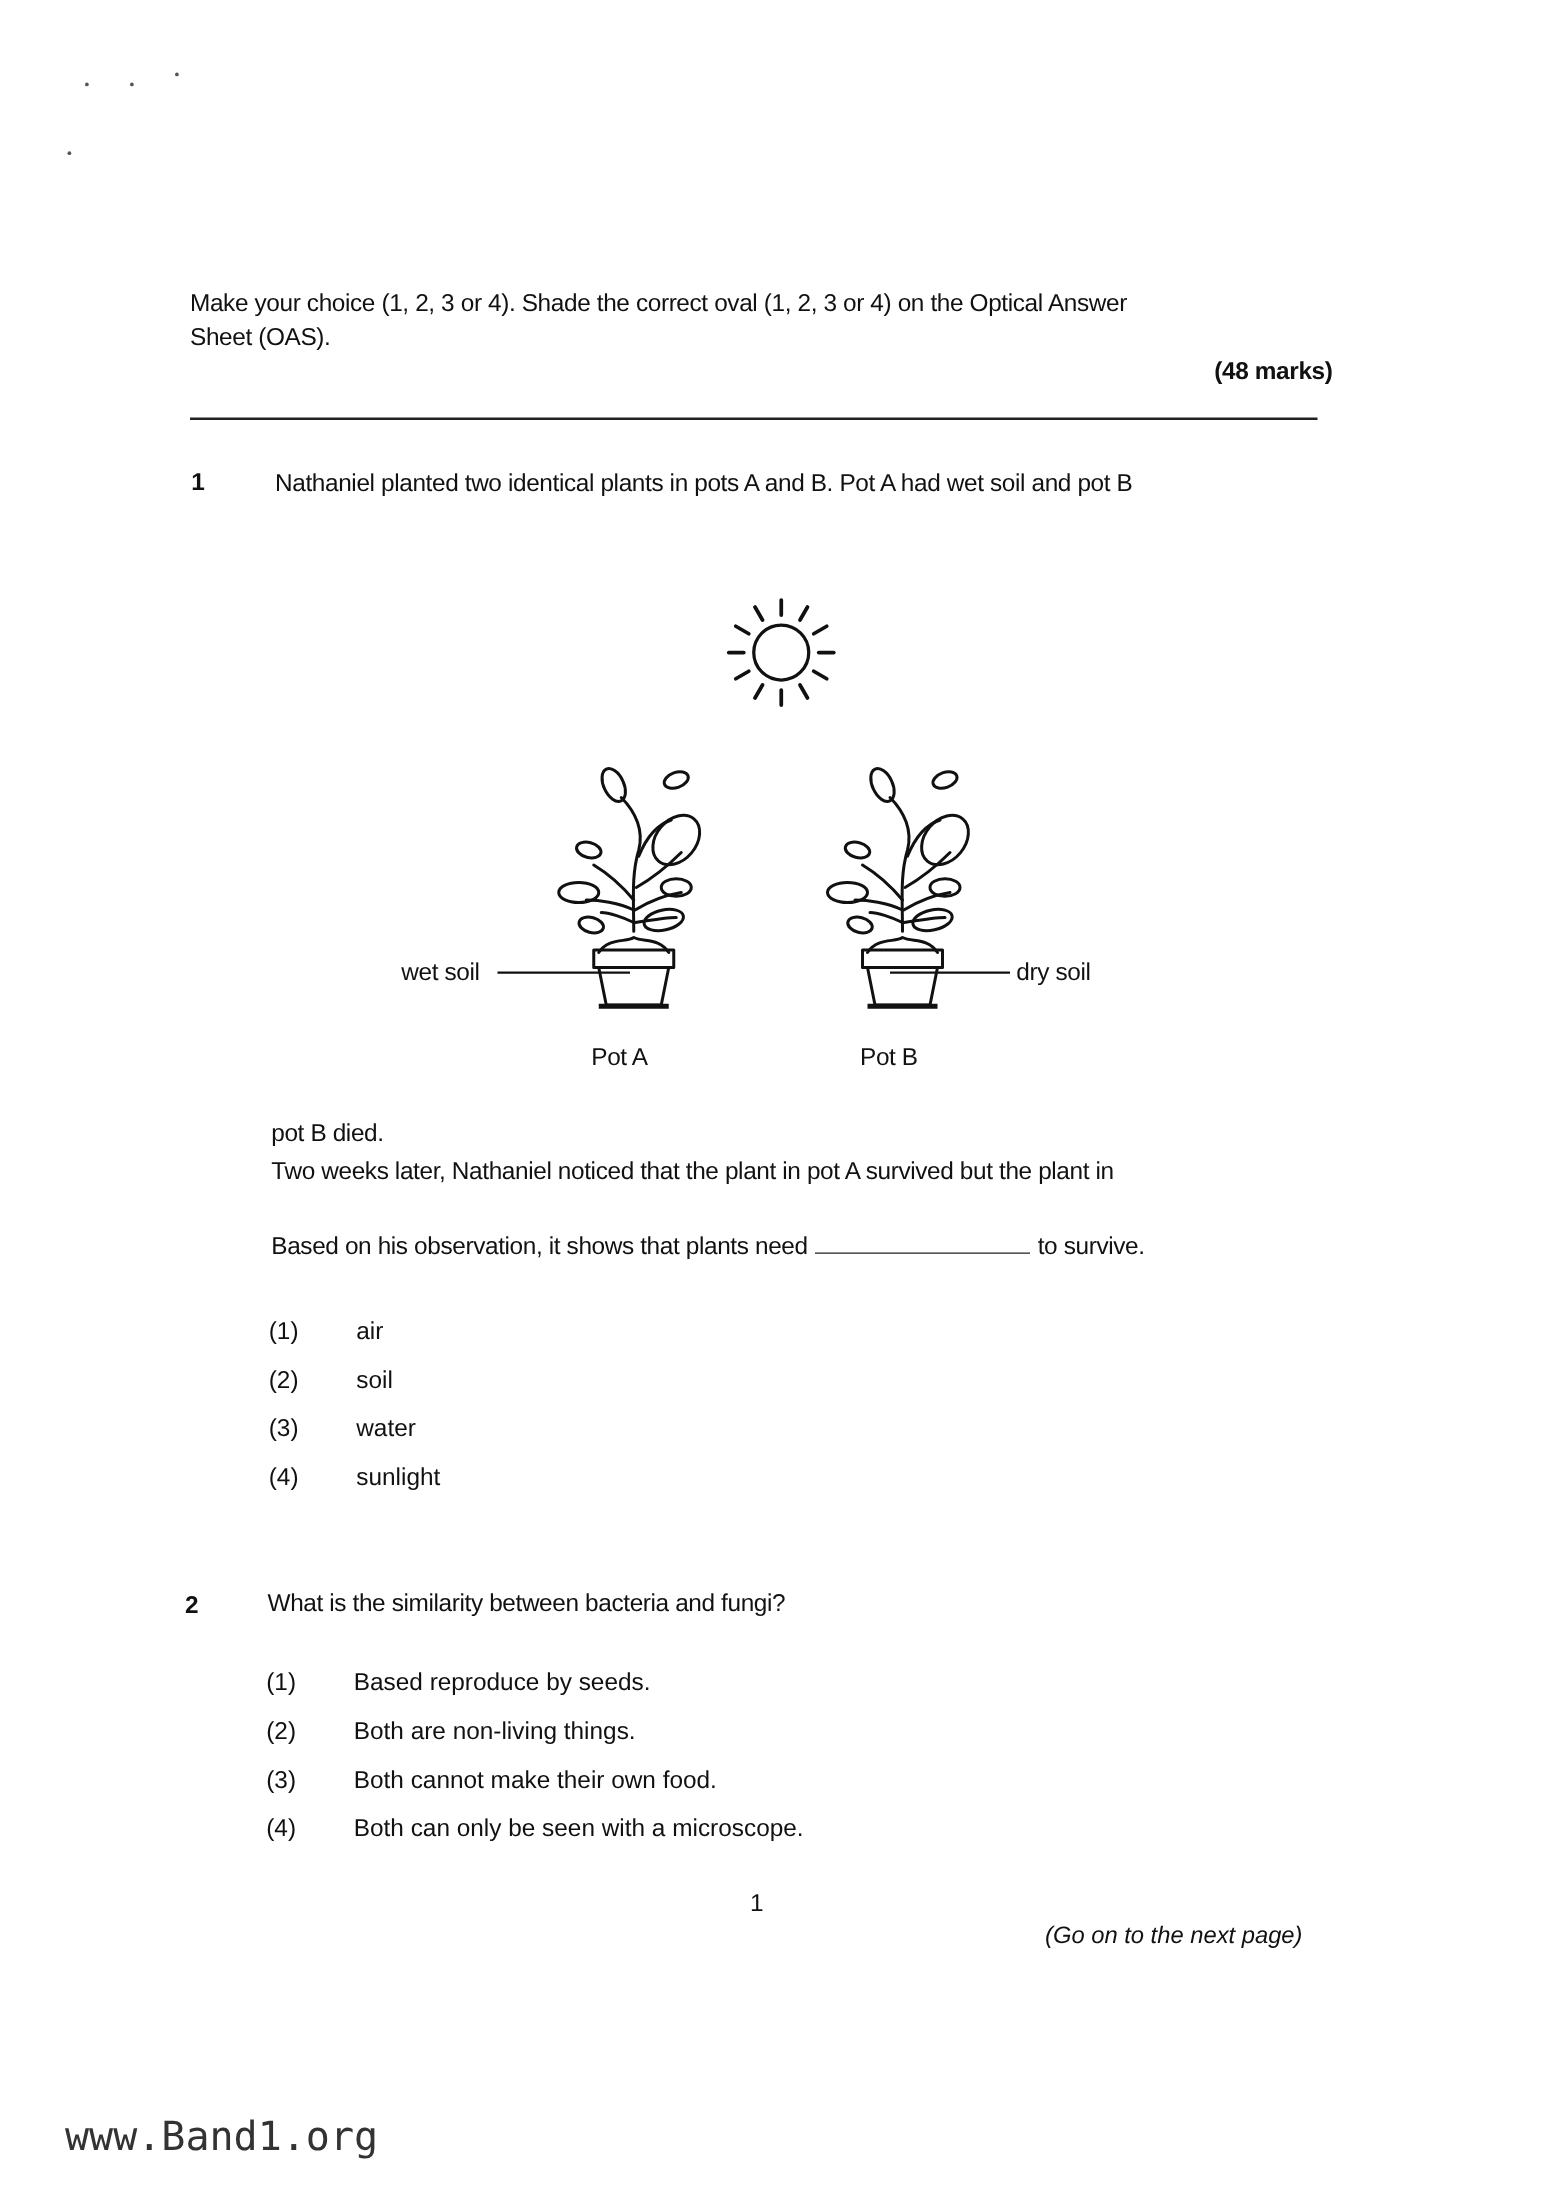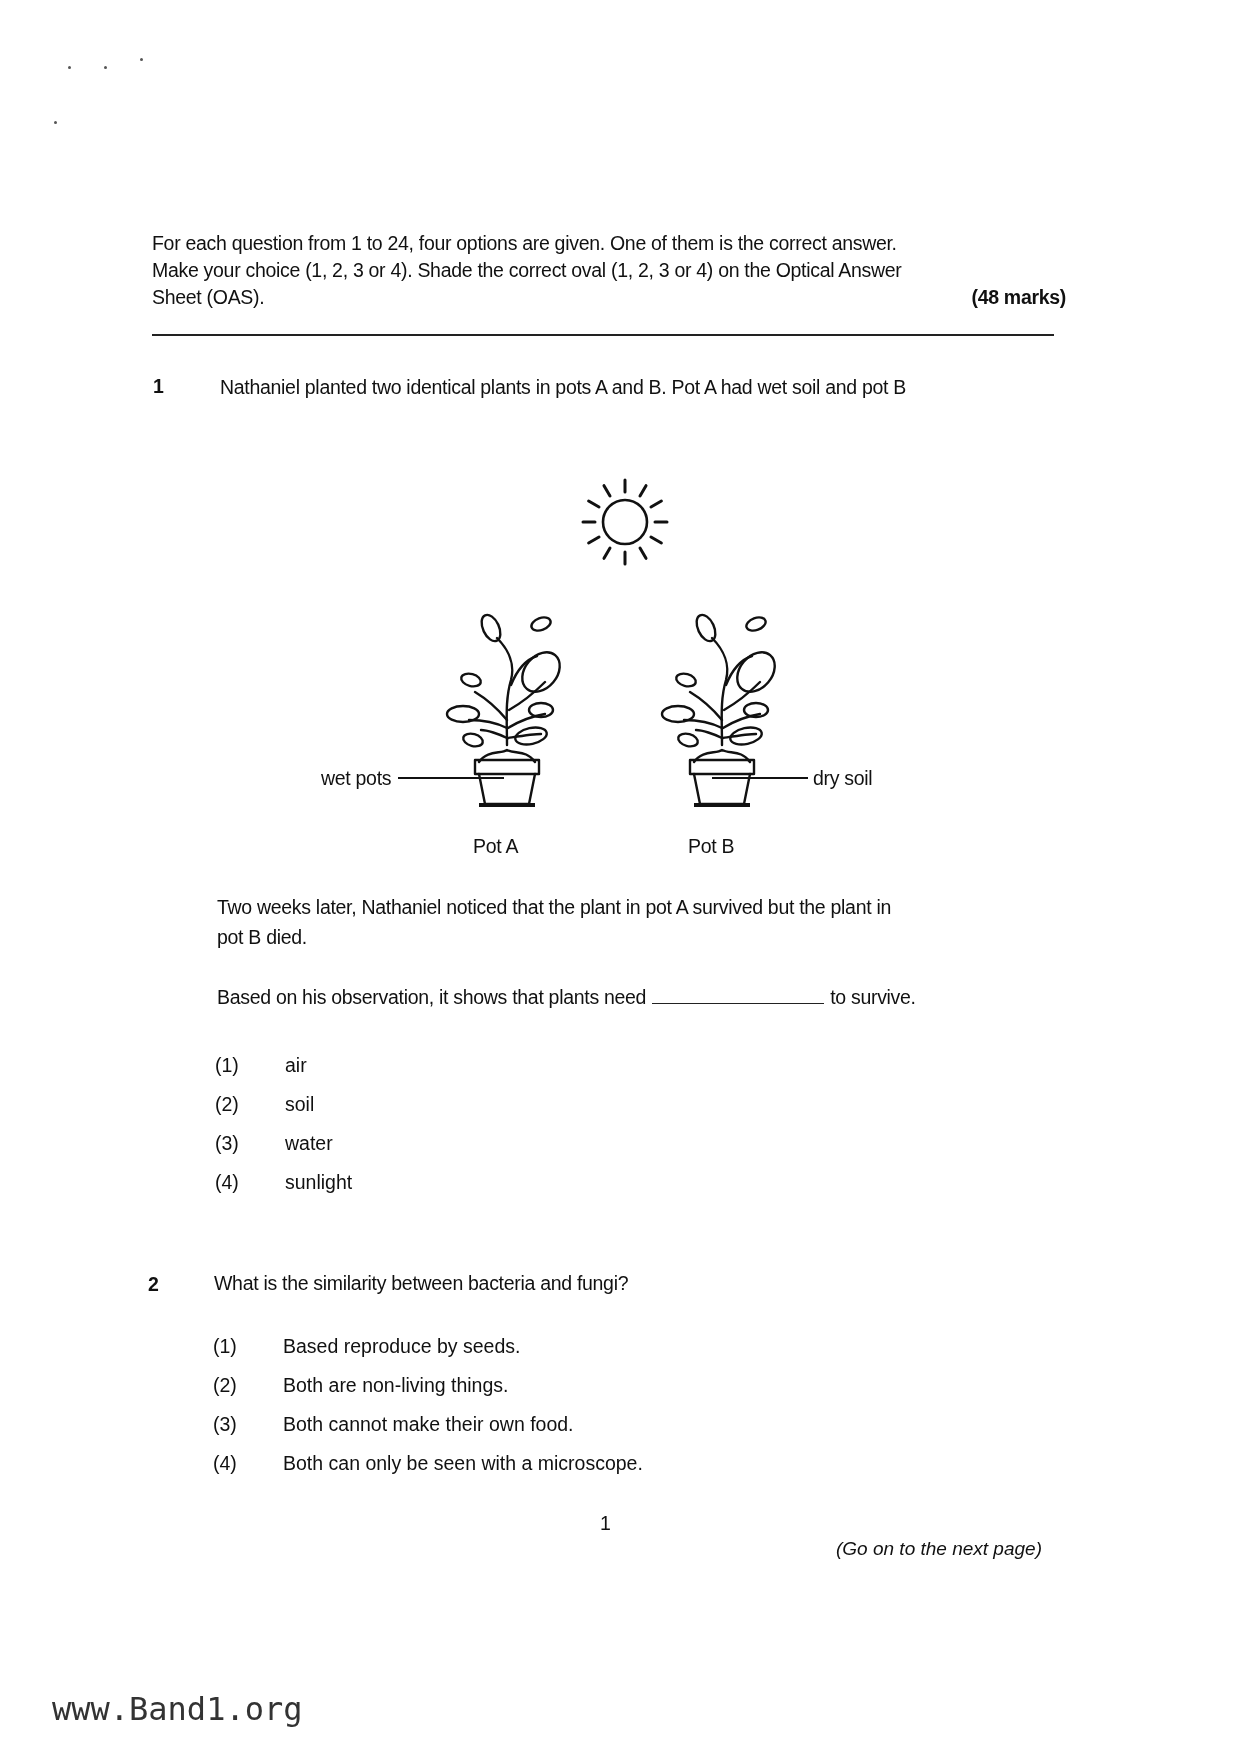--- a/index.html
+++ b/index.html
@@ -25,21 +25,20 @@
   </style>
 </head>
 <body>
 
 <div class="speck" style="left:68px;top:66px;"></div>
 <div class="speck" style="left:104px;top:66px;"></div>
 <div class="speck" style="left:140px;top:58px;"></div>
 <div class="speck" style="left:54px;top:121px;"></div>
 
 <div class="abs instr">
-  <span class="line">For each question from 1 to 24, four options are given. One of them is the correct answer.</span>
   <span class="line">Make your choice (1, 2, 3 or 4). Shade the correct oval (1, 2, 3 or 4) on the Optical Answer</span>
   <span class="line">Sheet (OAS).</span>
   <span class="marks">(48 marks)</span>
 </div>
 <div class="abs rule"></div>
 
 <div class="abs qnum" style="left:153px;top:375px;">1</div>
 <div class="abs qtext" style="left:220px;top:372px;white-space:nowrap;">
   <div>Nathaniel planted two identical plants in pots A and B. Pot A had wet soil and pot B</div>
 </div>
@@ -112,28 +111,28 @@
   <rect x="34" y="193" width="56" height="4" fill="#111"></rect>
 </svg>
 
 <svg style="left:398px;top:776px;" width="110" height="4">
   <line x1="0" y1="2" x2="106" y2="2" stroke="#111" stroke-width="1.8"></line>
 </svg>
 <svg style="left:712px;top:776px;" width="100" height="4">
   <line x1="0" y1="2" x2="96" y2="2" stroke="#111" stroke-width="1.8"></line>
 </svg>
 
-<div class="lbl" style="left:321px;top:767px;">wet pots</div>
+<div class="lbl" style="left:321px;top:767px;">wet soil</div>
 <div class="lbl" style="left:813px;top:767px;">dry soil</div>
 <div class="lbl" style="left:473px;top:835px;">Pot A</div>
 <div class="lbl" style="left:688px;top:835px;">Pot B</div>
 
 <div class="abs qtext" style="left:217px;top:892px;white-space:nowrap;">
+  <div>pot B died.</div>
   <div>Two weeks later, Nathaniel noticed that the plant in pot A survived but the plant in</div>
-  <div>pot B died.</div>
 </div>
 
 <div class="abs qtext" style="left:217px;top:982px;white-space:nowrap;">
   <span>Based on his observation, it shows that plants need</span><span class="blank"></span><span>to survive.</span>
 </div>
 
 <div class="opt" style="left:215px;top:1054px;">
   <span class="n">(1)</span>
   <span class="t">air</span>
 </div>

